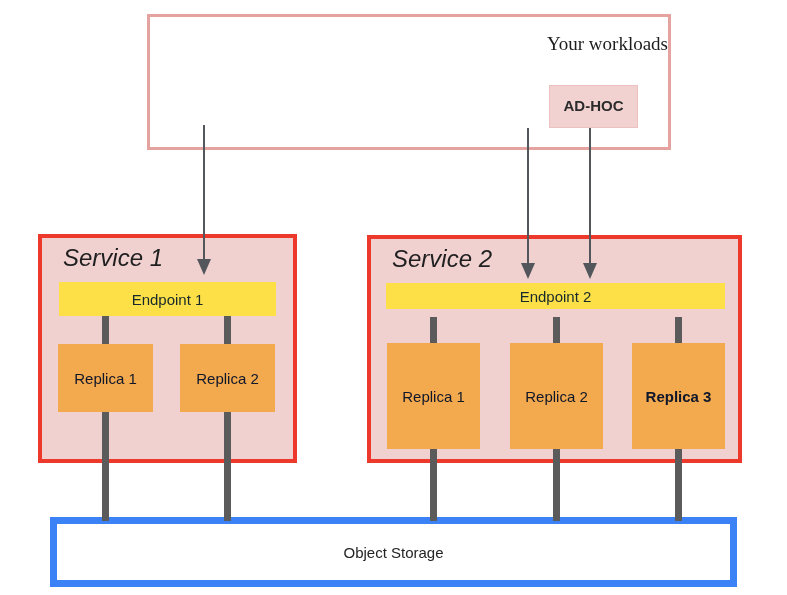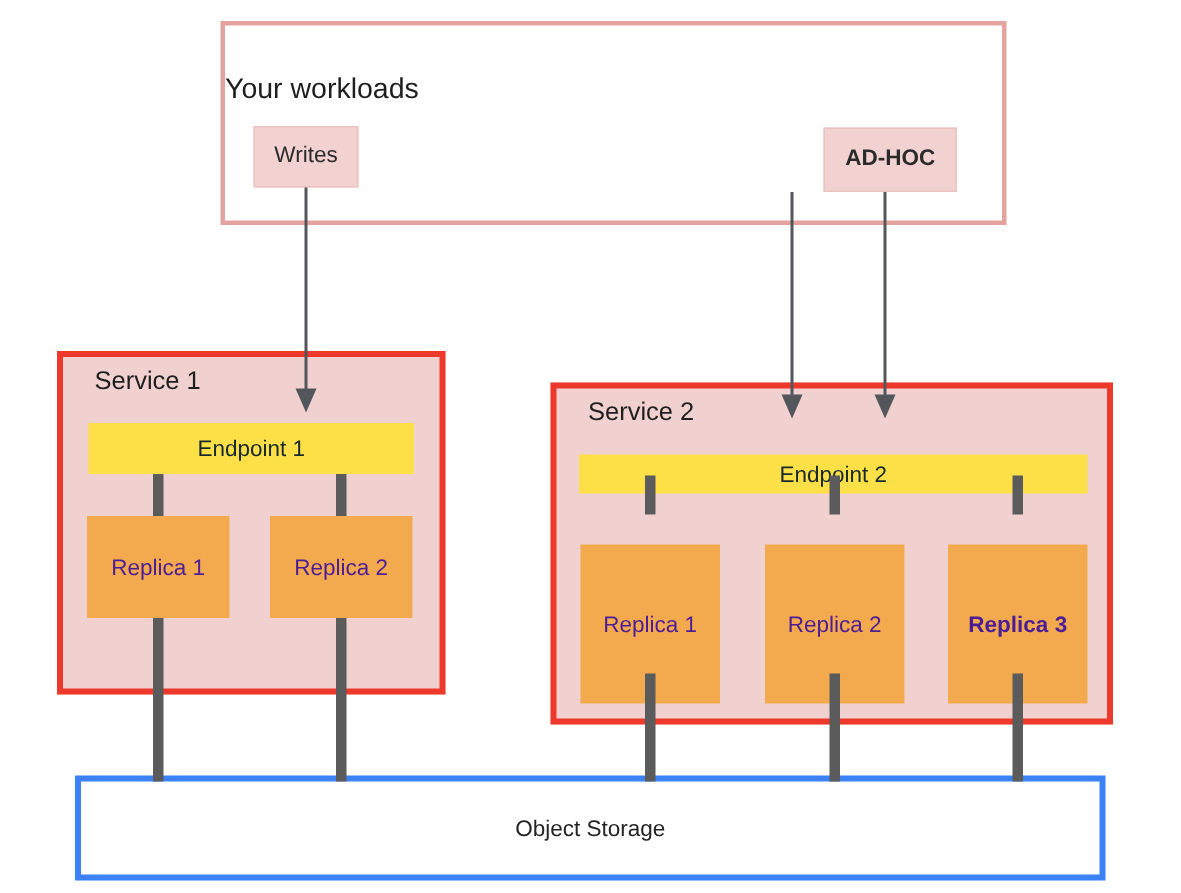--- a/index.html
+++ b/index.html
@@ -6,60 +6,60 @@
   .canvas{
     position:relative;width:787px;height:595px;background:#ffffff;overflow:hidden;
     font-family:"Liberation Sans", sans-serif;color:#242424;
   }
   
   .workloads{
     position:absolute;left:147px;top:14px;width:518px;height:130px;
     border:3px solid #E4A39E;background:#ffffff;z-index:2;
   }
   .wl-title{
-    position:absolute;left:0;top:32px;width:100%;text-align:left;
-    font-size:19px;color:#1e1e1e;
+    position:absolute;left:0;top:16px;width:100%;text-align:right;
+    font-size:19px;color:#1e1e1e;font-family:Liberation Serif, serif;
   }
   .chip{
     position:absolute;background:#F2D2D1;border:1px solid #EBC2C0;
     display:flex;align-items:center;justify-content:center;text-align:center;
     font-size:15px;color:#2b2b2b;line-height:1.35;box-sizing:border-box;
   }
   .chip.writes{left:19px;top:67px;width:70px;height:41px;}
   .chip.analytics{left:236px;top:67px;width:153px;height:44px;padding:0 6px;}
   .chip.adhoc{left:399px;top:68px;width:89px;height:43px;font-weight:bold;}
   
   .service{
     position:absolute;border:4px solid #ED392B;background:#F0D1D0;
     box-sizing:border-box;z-index:2;
   }
   .service.s1{left:38px;top:234px;width:259px;height:229px;}
-  .service.s2{left:367px;top:235px;width:375px;height:228px;margin-top:20px;}
+  .service.s2{left:367px;top:235px;width:375px;height:228px;}
   .svc-label{
-    position:absolute;left:21px;top:6px;font-size:17px;color:#1f1f1f;
+    position:absolute;left:21px;top:6px;font-size:24px;color:#1f1f1f;font-style:italic;
   }
   .endpoint{
     position:absolute;background:#fde047;display:flex;align-items:center;justify-content:center;
     font-size:15px;color:#17292b;
   }
   .s1 .endpoint{left:17px;top:44px;width:217px;height:34px;}
   .s2 .endpoint{left:15px;top:44px;width:339px;height:26px;}
   .replica{
     position:absolute;background:#F3A94E;display:flex;align-items:center;justify-content:center;
-    font-size:15px;color:#4c1d95;
+    font-size:15px;color:#0f172a;
   }
   .s1 .replica.r1{left:16px;top:106px;width:95px;height:68px;}
   .s1 .replica.r2{left:138px;top:106px;width:95px;height:68px;}
   .s2 .replica.r1{left:16px;top:104px;width:93px;height:106px;}
   .s2 .replica.r2{left:139px;top:104px;width:93px;height:106px;}
   .s2 .replica.r3{left:261px;top:104px;width:93px;height:106px;font-weight:bold;}
   
   .storage{
     position:absolute;left:50px;top:517px;width:687px;height:70px;
-    border:4px solid #3b82f6;background:#ffffff;box-sizing:border-box;
+    border:7px solid #3b82f6;background:#ffffff;box-sizing:border-box;
     display:flex;align-items:center;justify-content:center;
     font-size:15px;color:#242424;z-index:2;
   }
   
   .conn{position:absolute;width:7px;background:#5B5B5B;z-index:3;}
   
   .c-s1a{left:102px;top:316px;height:28px;}
   .c-s1b{left:224px;top:316px;height:28px;}
   
   .c-s2a{left:430px;top:317px;height:26px;}
@@ -74,21 +74,20 @@
   
   .arrows{position:absolute;left:0;top:0;width:787px;height:595px;z-index:4;pointer-events:none;}
 </style>
 </head>
 <body>
 
 <div class="canvas">
 
   <div class="workloads">
     <div class="wl-title">Your workloads</div>
-    <div class="chip writes">Writes</div>
     <div class="chip adhoc">AD-HOC</div>
   </div>
 
   <div class="service s1">
     <div class="svc-label">Service 1</div>
     <div class="endpoint">Endpoint 1</div>
     <div class="replica r1">Replica 1</div>
     <div class="replica r2">Replica 2</div>
   </div>
 

